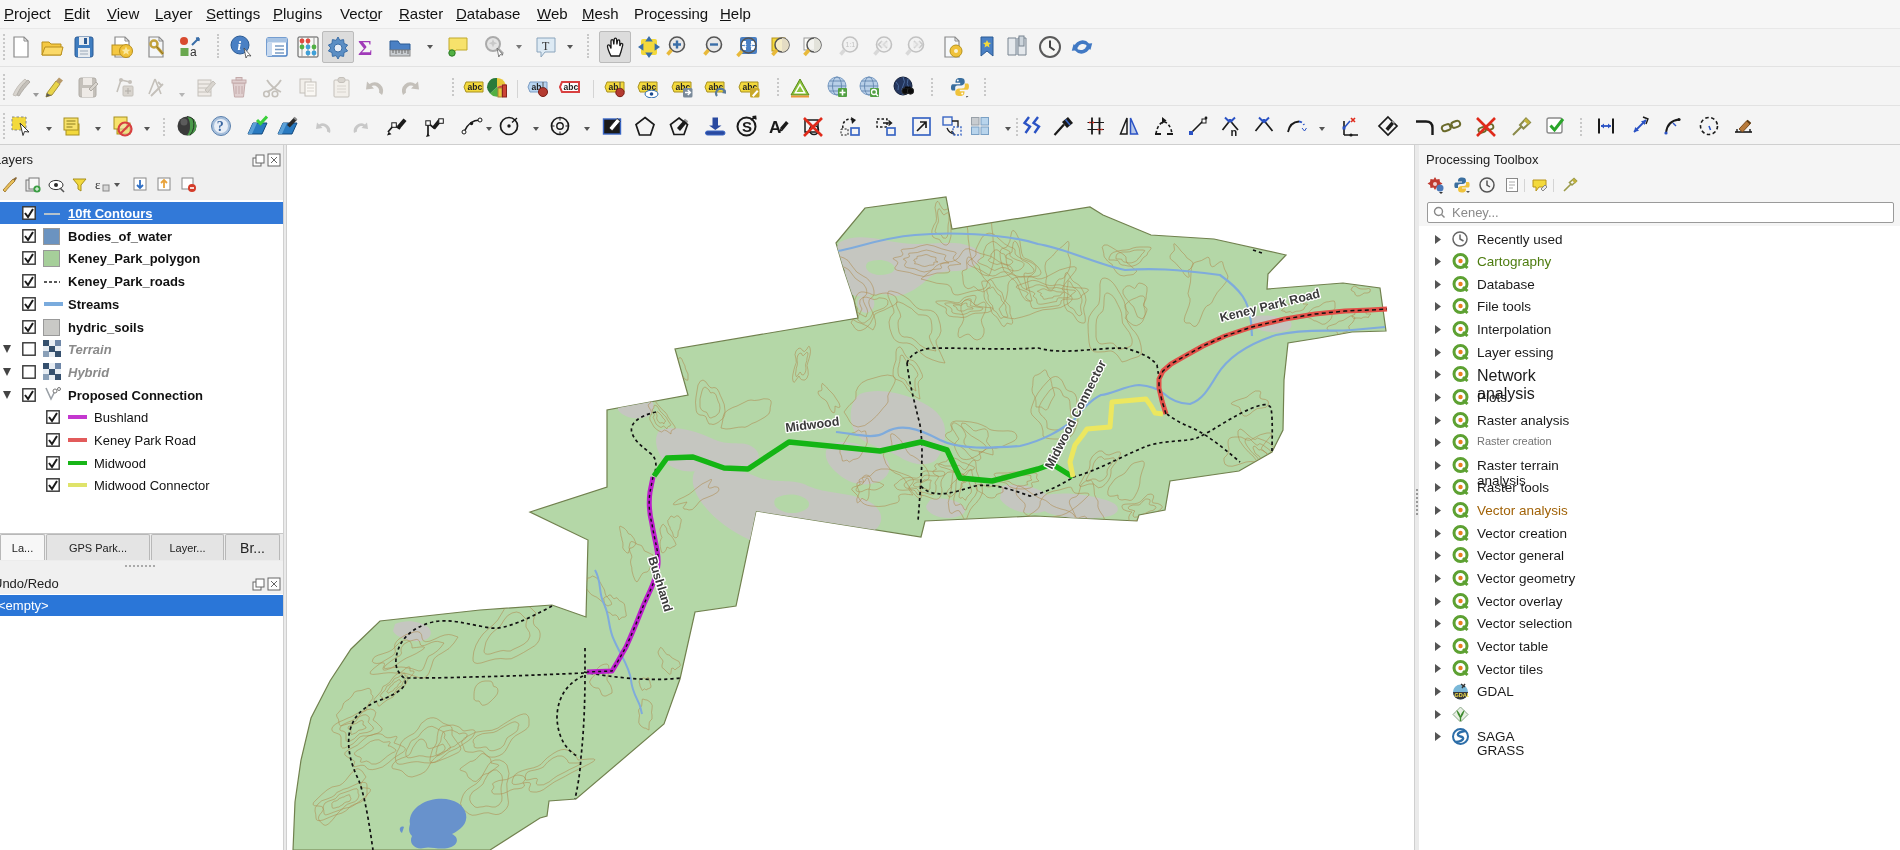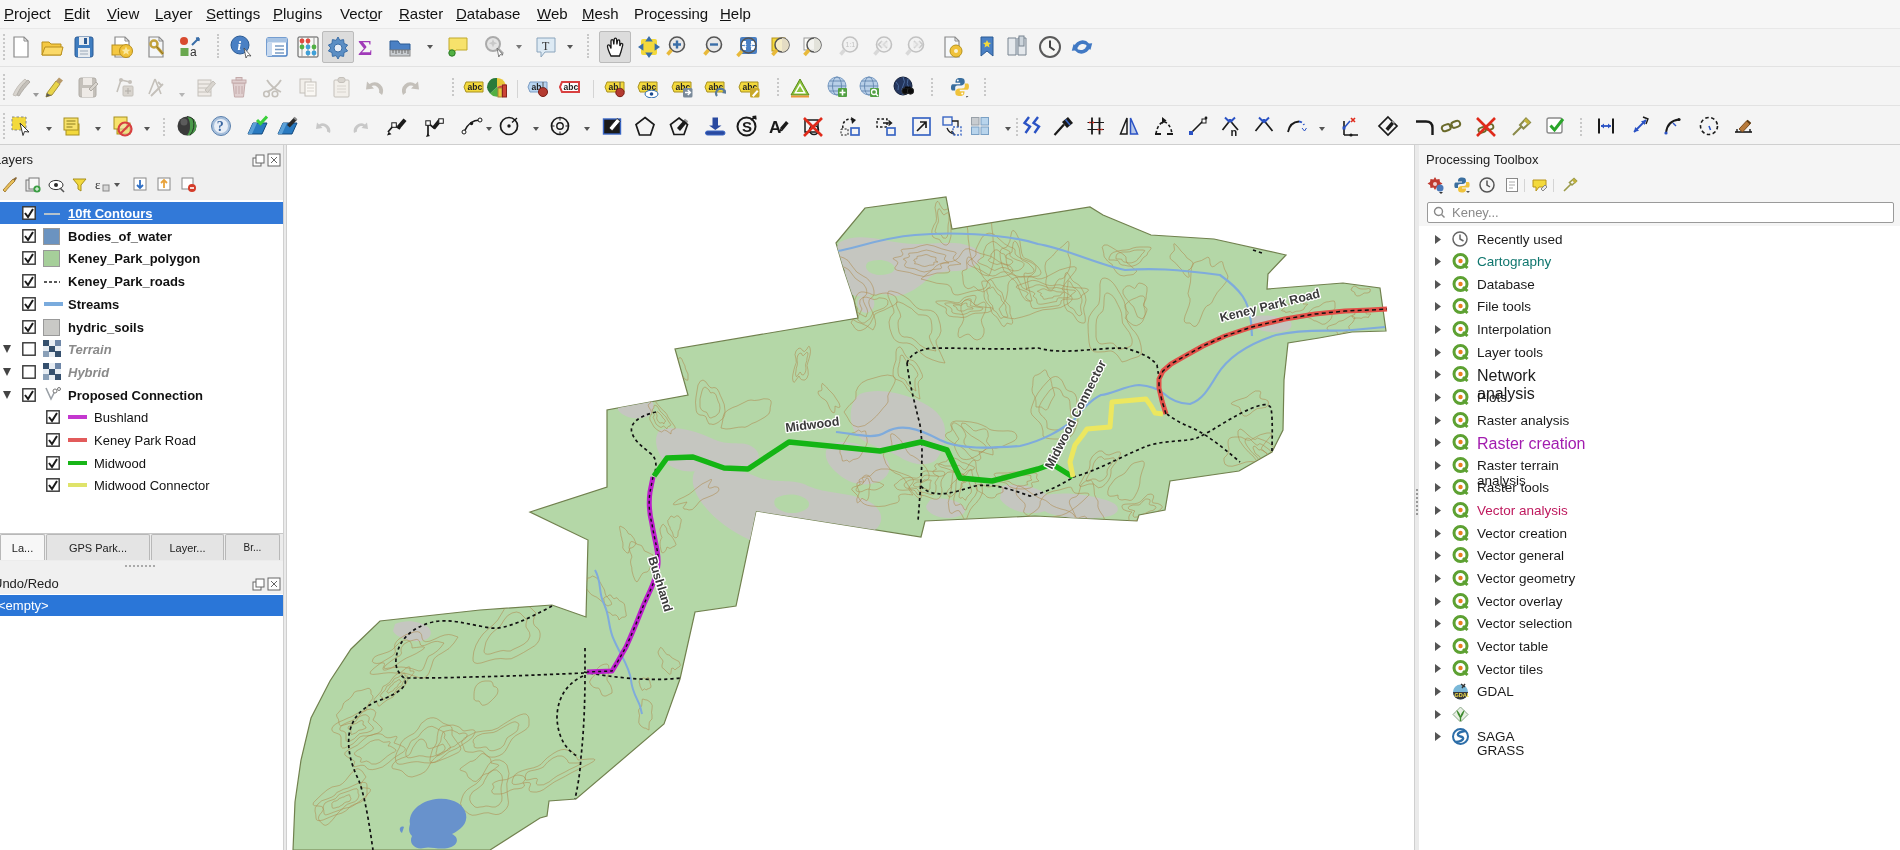--- a/index.html
+++ b/index.html
@@ -808,21 +808,21 @@
       <path d="M3 7 l3 4 5 -8" fill="none" stroke="#1a1a1a" stroke-width="2"></path>
     </svg>
 <svg style="position:absolute;left:67px;top:478.4px" width="21" height="15" viewBox="0 0 21 15">
       <path d="M1 7 h19" stroke="#dfe36a" stroke-width="4"></path>
     </svg>
 <div class="litem" style="left:94px;top:478px;font-weight:normal;color:#111;">Midwood Connector</div>
 <div style="position:absolute;left:0;top:533px;width:283px;height:28px;background:#ececec;border-top:1px solid #c8c8c8"></div>
 <div style="position:absolute;left:0px;top:534px;width:45px;height:26px;background:#f7f7f7;border:1px solid #b8b8b8;border-bottom:none;font-size:11px;color:#222;text-align:center;line-height:26px;border-radius:2px 2px 0 0">La...</div>
 <div style="position:absolute;left:46px;top:534px;width:104px;height:26px;background:#e4e4e4;border:1px solid #b8b8b8;border-bottom:none;font-size:11px;color:#222;text-align:center;line-height:26px;border-radius:2px 2px 0 0">GPS Park...</div>
 <div style="position:absolute;left:151px;top:534px;width:73px;height:26px;background:#e4e4e4;border:1px solid #b8b8b8;border-bottom:none;font-size:11px;color:#222;text-align:center;line-height:26px;border-radius:2px 2px 0 0">Layer...</div>
-<div style="position:absolute;left:225px;top:534px;width:55px;height:26px;background:#e4e4e4;border:1px solid #b8b8b8;border-bottom:none;font-size:10px;color:#222;text-align:center;line-height:26px;border-radius:2px 2px 0 0">Br...</div>
+<div style="position:absolute;left:225px;top:534px;width:55px;height:26px;background:#e4e4e4;border:1px solid #b8b8b8;border-bottom:none;font-size:14px;color:#222;text-align:center;line-height:26px;border-radius:2px 2px 0 0">Br...</div>
 <div style="position:absolute;left:0;top:561px;width:283px;height:10px;background:#f0f0f0"></div>
 <div style="position:absolute;left:125px;top:565px;width:30px;height:3px;border-top:2px dotted #aaa"></div>
 <div class="panel-title" style="left:-7px;top:576px">Undo/Redo</div>
 <svg style="position:absolute;left:251px;top:577px" width="14" height="14" viewBox="0 0 14 14">
       <rect x="2" y="5" width="8" height="8" fill="#fff" stroke="#666"></rect>
       <rect x="5" y="2" width="8" height="8" fill="#fff" stroke="#666"></rect>
     </svg>
 <svg style="position:absolute;left:267px;top:577px" width="14" height="14" viewBox="0 0 14 14">
       <rect x="1" y="1" width="12" height="12" fill="#fff" stroke="#666"></rect>
       <path d="M4 4 l6 6 m0 -6 l-6 6" stroke="#666"></path>
@@ -879,21 +879,21 @@
     </svg>
 <div style="position:absolute;left:1477px;top:231.5px;font-size:13.5px;color:#1a1a1a">Recently used</div>
 <svg style="position:absolute;left:1433px;top:256.13px" width="10" height="12" viewBox="0 0 10 12">
       <path d="M2 1 L8 5.5 L2 10 Z" fill="#555"></path>
     </svg>
 <svg style="position:absolute;left:1452px;top:253.13px" width="17" height="17" viewBox="0 0 17 17">
       <circle cx="8.5" cy="8" r="6.5" fill="none" stroke="#5da132" stroke-width="3"></circle>
       <circle cx="8.5" cy="8" r="2.2" fill="#e87f1e"></circle>
       <path d="M11 11 L15.5 15" stroke="#5da132" stroke-width="3"></path>
     </svg>
-<div style="position:absolute;left:1477px;top:254.1px;font-size:13.5px;color:#0f766e">Cartography</div>
+<div style="position:absolute;left:1477px;top:254.1px;font-size:13.5px;color:#4d7c0f">Cartography</div>
 <svg style="position:absolute;left:1433px;top:278.76px" width="10" height="12" viewBox="0 0 10 12">
       <path d="M2 1 L8 5.5 L2 10 Z" fill="#555"></path>
     </svg>
 <svg style="position:absolute;left:1452px;top:275.76px" width="17" height="17" viewBox="0 0 17 17">
       <circle cx="8.5" cy="8" r="6.5" fill="none" stroke="#5da132" stroke-width="3"></circle>
       <circle cx="8.5" cy="8" r="2.2" fill="#e87f1e"></circle>
       <path d="M11 11 L15.5 15" stroke="#5da132" stroke-width="3"></path>
     </svg>
 <div style="position:absolute;left:1477px;top:276.8px;font-size:13.5px;color:#1a1a1a">Database</div>
 <svg style="position:absolute;left:1433px;top:301.39px" width="10" height="12" viewBox="0 0 10 12">
@@ -915,21 +915,21 @@
     </svg>
 <div style="position:absolute;left:1477px;top:322.0px;font-size:13.5px;color:#1a1a1a">Interpolation</div>
 <svg style="position:absolute;left:1433px;top:346.65px" width="10" height="12" viewBox="0 0 10 12">
       <path d="M2 1 L8 5.5 L2 10 Z" fill="#555"></path>
     </svg>
 <svg style="position:absolute;left:1452px;top:343.65px" width="17" height="17" viewBox="0 0 17 17">
       <circle cx="8.5" cy="8" r="6.5" fill="none" stroke="#5da132" stroke-width="3"></circle>
       <circle cx="8.5" cy="8" r="2.2" fill="#e87f1e"></circle>
       <path d="M11 11 L15.5 15" stroke="#5da132" stroke-width="3"></path>
     </svg>
-<div style="position:absolute;left:1477px;top:344.6px;font-size:13.5px;color:#1a1a1a">Layer tools</div>
+<div style="position:absolute;left:1477px;top:344.6px;font-size:13.5px;color:#1a1a1a">Layer essing</div>
 <svg style="position:absolute;left:1433px;top:369.28px" width="10" height="12" viewBox="0 0 10 12">
       <path d="M2 1 L8 5.5 L2 10 Z" fill="#555"></path>
     </svg>
 <svg style="position:absolute;left:1452px;top:366.28px" width="17" height="17" viewBox="0 0 17 17">
       <circle cx="8.5" cy="8" r="6.5" fill="none" stroke="#5da132" stroke-width="3"></circle>
       <circle cx="8.5" cy="8" r="2.2" fill="#e87f1e"></circle>
       <path d="M11 11 L15.5 15" stroke="#5da132" stroke-width="3"></path>
     </svg>
 <div style="position:absolute;left:1477px;top:367.3px;font-size:16px;color:#1a1a1a">Network analysis</div>
 <svg style="position:absolute;left:1433px;top:391.90999999999997px" width="10" height="12" viewBox="0 0 10 12">
@@ -951,21 +951,21 @@
     </svg>
 <div style="position:absolute;left:1477px;top:412.5px;font-size:13.5px;color:#1a1a1a">Raster analysis</div>
 <svg style="position:absolute;left:1433px;top:437.16999999999996px" width="10" height="12" viewBox="0 0 10 12">
       <path d="M2 1 L8 5.5 L2 10 Z" fill="#555"></path>
     </svg>
 <svg style="position:absolute;left:1452px;top:434.16999999999996px" width="17" height="17" viewBox="0 0 17 17">
       <circle cx="8.5" cy="8" r="6.5" fill="none" stroke="#5da132" stroke-width="3"></circle>
       <circle cx="8.5" cy="8" r="2.2" fill="#e87f1e"></circle>
       <path d="M11 11 L15.5 15" stroke="#5da132" stroke-width="3"></path>
     </svg>
-<div style="position:absolute;left:1477px;top:435.2px;font-size:16px;color:#a21caf">Raster creation</div>
+<div style="position:absolute;left:1477px;top:435.2px;font-size:11px;color:#737373">Raster creation</div>
 <svg style="position:absolute;left:1433px;top:459.79999999999995px" width="10" height="12" viewBox="0 0 10 12">
       <path d="M2 1 L8 5.5 L2 10 Z" fill="#555"></path>
     </svg>
 <svg style="position:absolute;left:1452px;top:456.79999999999995px" width="17" height="17" viewBox="0 0 17 17">
       <circle cx="8.5" cy="8" r="6.5" fill="none" stroke="#5da132" stroke-width="3"></circle>
       <circle cx="8.5" cy="8" r="2.2" fill="#e87f1e"></circle>
       <path d="M11 11 L15.5 15" stroke="#5da132" stroke-width="3"></path>
     </svg>
 <div style="position:absolute;left:1477px;top:457.8px;font-size:13.5px;color:#1a1a1a">Raster terrain analysis</div>
 <svg style="position:absolute;left:1433px;top:482.42999999999995px" width="10" height="12" viewBox="0 0 10 12">
@@ -978,21 +978,21 @@
     </svg>
 <div style="position:absolute;left:1477px;top:480.4px;font-size:13.5px;color:#1a1a1a">Raster tools</div>
 <svg style="position:absolute;left:1433px;top:505.06px" width="10" height="12" viewBox="0 0 10 12">
       <path d="M2 1 L8 5.5 L2 10 Z" fill="#555"></path>
     </svg>
 <svg style="position:absolute;left:1452px;top:502.06px" width="17" height="17" viewBox="0 0 17 17">
       <circle cx="8.5" cy="8" r="6.5" fill="none" stroke="#5da132" stroke-width="3"></circle>
       <circle cx="8.5" cy="8" r="2.2" fill="#e87f1e"></circle>
       <path d="M11 11 L15.5 15" stroke="#5da132" stroke-width="3"></path>
     </svg>
-<div style="position:absolute;left:1477px;top:503.1px;font-size:13.5px;color:#be185d">Vector analysis</div>
+<div style="position:absolute;left:1477px;top:503.1px;font-size:13.5px;color:#a16207">Vector analysis</div>
 <svg style="position:absolute;left:1433px;top:527.69px" width="10" height="12" viewBox="0 0 10 12">
       <path d="M2 1 L8 5.5 L2 10 Z" fill="#555"></path>
     </svg>
 <svg style="position:absolute;left:1452px;top:524.69px" width="17" height="17" viewBox="0 0 17 17">
       <circle cx="8.5" cy="8" r="6.5" fill="none" stroke="#5da132" stroke-width="3"></circle>
       <circle cx="8.5" cy="8" r="2.2" fill="#e87f1e"></circle>
       <path d="M11 11 L15.5 15" stroke="#5da132" stroke-width="3"></path>
     </svg>
 <div style="position:absolute;left:1477px;top:525.7px;font-size:13.5px;color:#1a1a1a">Vector creation</div>
 <svg style="position:absolute;left:1433px;top:550.3199999999999px" width="10" height="12" viewBox="0 0 10 12">

